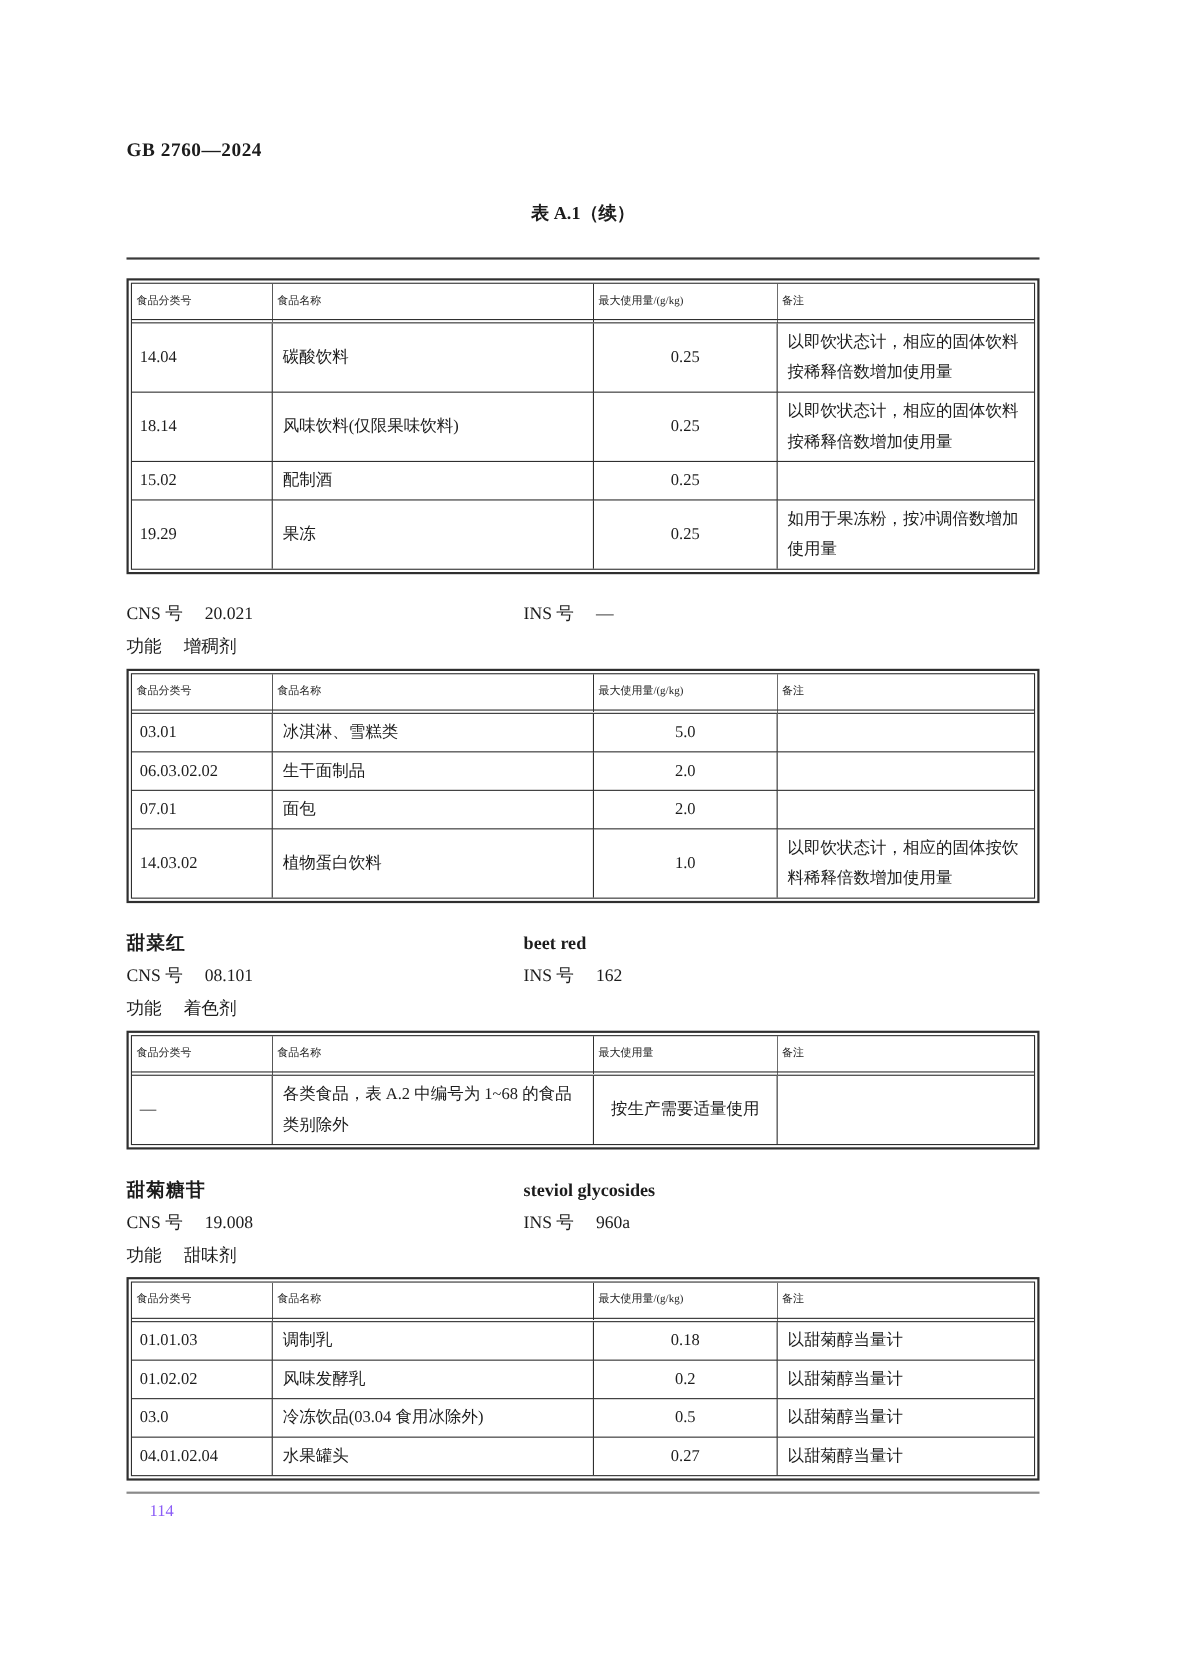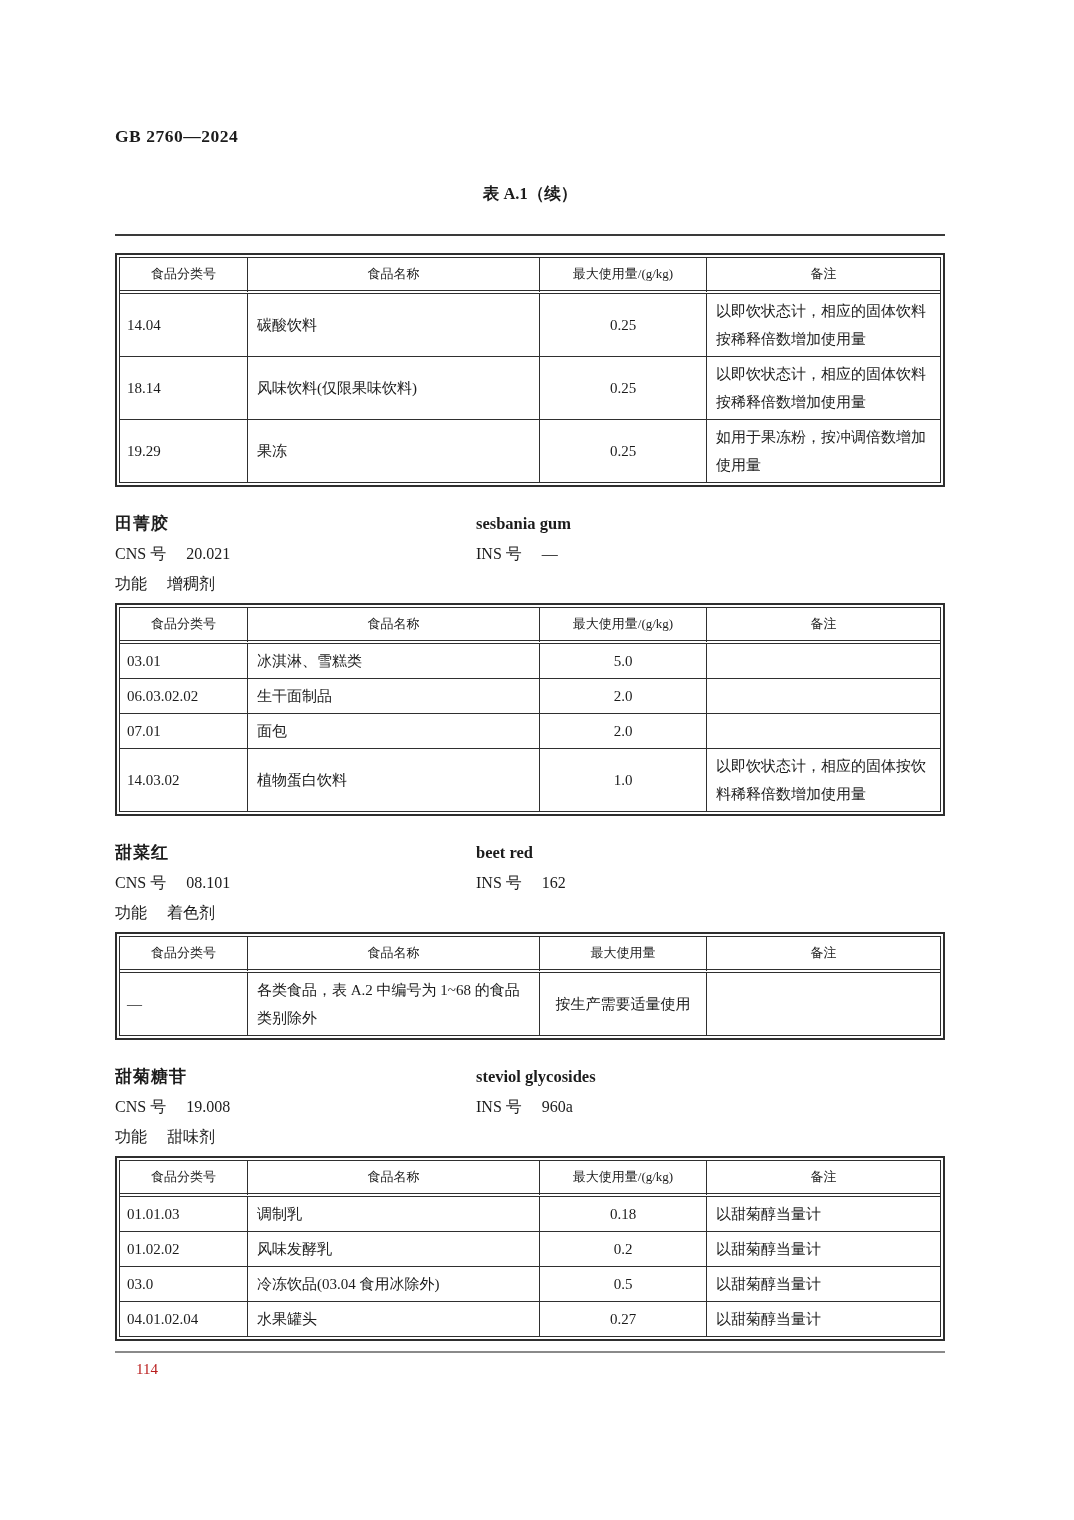--- a/index.html
+++ b/index.html
@@ -60,22 +60,22 @@
     border-right: 1px solid #2f2f2f;
     border-bottom: 1px solid #2f2f2f;
     line-height: 28px;
     vertical-align: middle;
     font-weight: normal;
   }
   table.usage th:last-child, table.usage td:last-child { border-right: none; }
   table.usage tbody tr:last-child td { border-bottom: none; }
   table.usage th {
     padding: 2px 4px;
-    text-align: center;
-    font-size: 13px;
+    text-align: left;
+    font-size: 10px;
     border-bottom: 4px double #2f2f2f;
   }
   table.usage td { padding: 3px 8px; }
   table.usage td.col-code { padding-left: 7px; text-align: left; }
   table.usage td.col-name { padding-left: 9px; text-align: left; }
   table.usage td.col-max  { text-align: center; padding-left: 4px; padding-right: 4px; }
   table.usage td.col-note { padding-left: 9px; padding-right: 6px; text-align: left; }
   
   .additive { margin-top: 22px; }
   .sec-row {
@@ -93,21 +93,21 @@
   
   .foot-rule {
     margin-top: 10px;
     height: 2px;
     background: #8a8a8a;
   }
   .page-num {
     margin-top: 8px;
     padding-left: 21px;
     font-size: 15px;
-    color: #b91c1c;
+    color: #8b5cf6;
   }
 </style>
 </head>
 <body>
 
 <div class="page">
   <div class="content">
 
     <div class="doc-code">GB 2760—2024</div>
 
@@ -138,34 +138,36 @@
               <td class="col-max">0.25</td>
               <td class="col-note">以即饮状态计，相应的固体饮料按稀释倍数增加使用量</td>
             </tr>
             <tr>
               <td class="col-code">18.14</td>
               <td class="col-name">风味饮料(仅限果味饮料)</td>
               <td class="col-max">0.25</td>
               <td class="col-note">以即饮状态计，相应的固体饮料按稀释倍数增加使用量</td>
             </tr>
             <tr>
+              <td class="col-code">15.02</td>
+              <td class="col-name">配制酒</td>
+              <td class="col-max">0.25</td>
+              <td class="col-note"></td>
+            </tr>
+            <tr>
               <td class="col-code">19.29</td>
               <td class="col-name">果冻</td>
               <td class="col-max">0.25</td>
               <td class="col-note">如用于果冻粉，按冲调倍数增加使用量</td>
             </tr>
           </tbody>
         </table>
     </div>
 
     <section class="additive">
-      <div class="sec-row name-row">
-        <span class="zh">田菁胶</span>
-        <span class="en">sesbania gum</span>
-      </div>
       <div class="sec-row">
         <span class="pair"><span class="lbl">CNS 号</span><span class="val">20.021</span></span>
         <span class="pair"><span class="lbl">INS 号</span><span class="val">—</span></span>
       </div>
       <div class="sec-row">
         <span class="pair"><span class="lbl">功能</span><span class="val">增稠剂</span></span>
       </div>
       <div class="tbl-wrap">
         <table class="usage">
             <colgroup>

